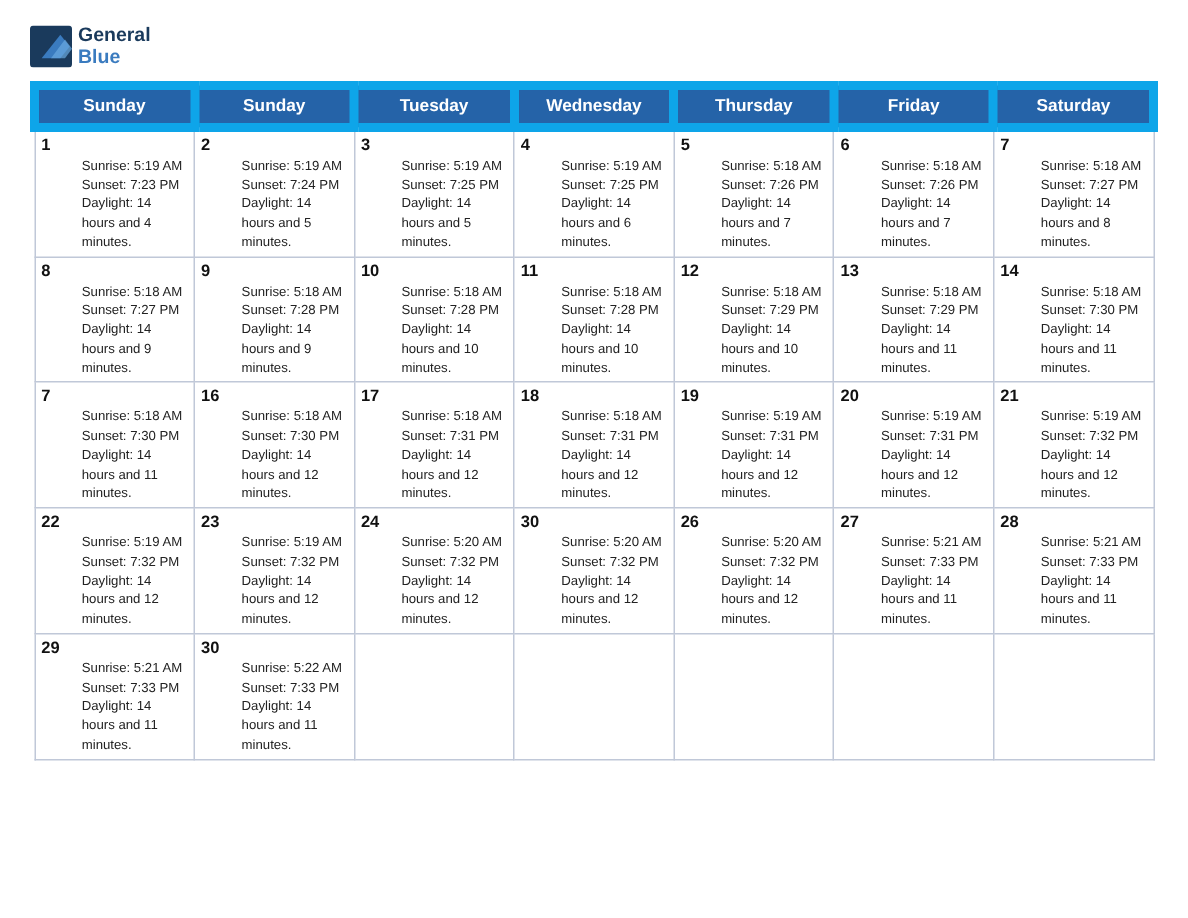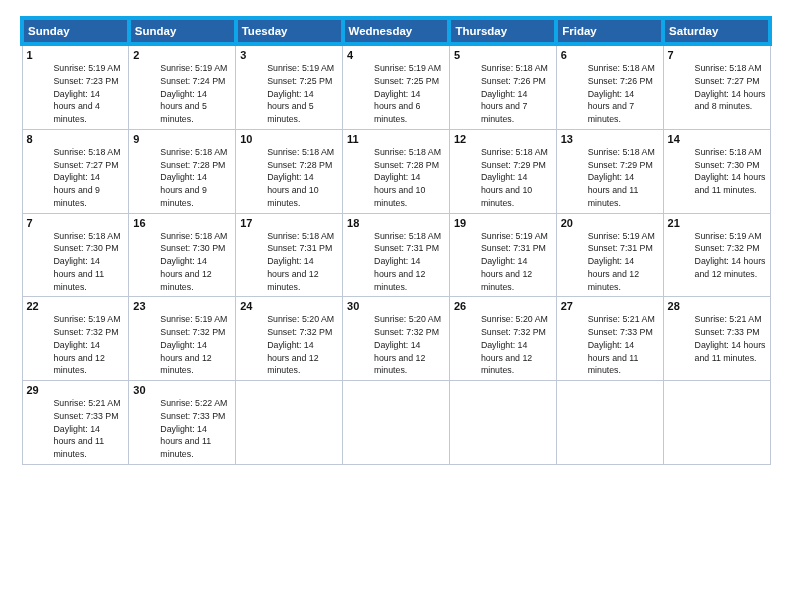--- a/index.html
+++ b/index.html
@@ -47,22 +47,22 @@
       width: 100%;
       border-collapse: collapse;
       table-layout: fixed;
     }
     .calendar th {
       background: #2563a8;
       color: #fff;
       font-size: 11.5px;
       font-weight: bold;
       padding: 5px 4px;
-      text-align: left;
-      border: 4px solid #0ea5e9;
+      text-align: center;
+      border: 6px solid #0ea5e9;
     }
     .calendar td {
       border: 1px solid #c0c8d8;
       vertical-align: top;
       padding: 3px 4px;
       font-size: 9.2px;
       color: #222;
       height: 82px;
       background: #fff;
     }
@@ -83,20 +83,37 @@
       margin-left: 27px;
     }
     .empty {
       background: #f4f6fa;
     }
   </style>
 </head>
 <body>
 
 <div class="page">
+  <div class="header">
+    <div class="logo">
+      <svg class="logo-icon" viewBox="0 0 36 36">
+        <rect x="0" y="0" width="36" height="36" fill="#1a3a5c" rx="3"></rect>
+        <polygon points="10,28 26,8 34,18 26,28" fill="#3a7bbf"></polygon>
+        <polygon points="18,28 30,12 36,20 30,28" fill="#6aaae0" opacity="0.7"></polygon>
+      </svg>
+      <div style="line-height:1.15;">
+        <div style="font-size:13px;font-weight:bold;color:#1a3a5c;">General</div>
+        <div style="font-size:13px;font-weight:bold;color:#3a7bbf;">Blue</div>
+      </div>
+    </div>
+    <div class="title-block">
+      <div class="month-title"></div>
+      <div class="location"></div>
+    </div>
+  </div>
 
   <table class="calendar">
     <thead>
       <tr id="weekday-header">
           <th>Sunday</th>
           <th>Sunday</th>
           <th>Tuesday</th>
           <th>Wednesday</th>
           <th>Thursday</th>
           <th>Friday</th>

